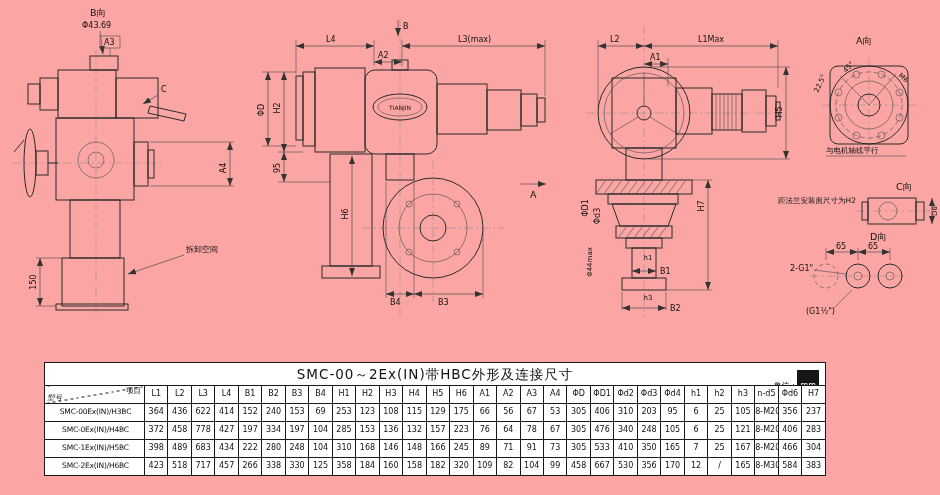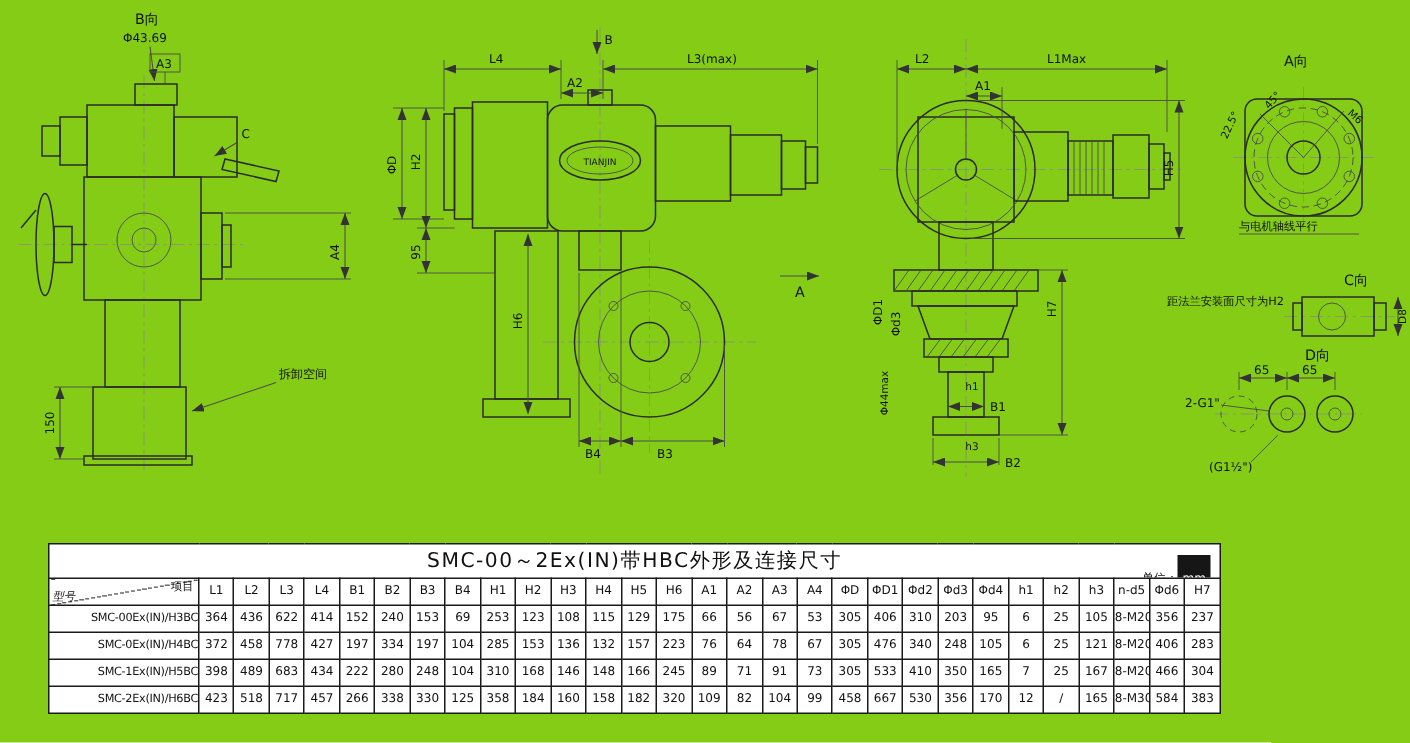--- a/index.html
+++ b/index.html
@@ -1,39 +1,39 @@
 <!DOCTYPE html>
 <html><head>
 <meta charset="utf-8">
 <style>
   *{margin:0;padding:0;box-sizing:border-box;}
   html,body{width:940px;height:495px;overflow:hidden;background:#fff;}
   body{font-family:"DejaVu Sans",sans-serif;color:#111;}
-  .page{position:relative;width:940px;height:495px;background:#84cc16;}
+  .page{position:relative;width:940px;height:495px;background:#fca5a5;}
   svg.drawing{position:absolute;left:0;top:0;}
   svg .ln{stroke:#2b2b2b;stroke-width:1;fill:none;}
   svg .thin{stroke:#4a4a4a;stroke-width:0.6;fill:none;}
   svg .dim{stroke:#4a4a4a;stroke-width:0.7;fill:none;}
   svg .cl{stroke:#8a8a8a;stroke-width:0.5;fill:none;stroke-dasharray:9 3 2 3;}
   svg text{font-family:"DejaVu Sans",sans-serif;font-size:8px;fill:#111;}
   svg text.big{font-size:9.5px;}
   svg text.sm{font-size:7px;}
   svg text.note{font-size:7.5px;}
 
-  .table-wrap{position:absolute;left:32px;top:362px;width:782px;}
+  .table-wrap{position:absolute;left:44px;top:362px;width:782px;}
   table.dim{border-collapse:collapse;table-layout:fixed;width:100%;background:#fff;}
   .dim th,.dim td{border:1px solid #1a1a1a;padding:0;text-align:center;font-size:8px;font-weight:400;height:18px;line-height:1.1;white-space:nowrap;overflow:hidden;}
   .dim .title-cell{height:23px;position:relative;font-size:13.5px;letter-spacing:1px;font-weight:400;}
   .unit-note{position:absolute;right:6px;top:7px;font-size:8px;letter-spacing:0;}
   .unit-val{display:inline-block;background:#161616;color:#fff;padding:12px 3px;font-size:8px;}
   .corner{position:relative;height:22px;
     background:linear-gradient(to bottom right,transparent 49.3%,#1a1a1a 49.3%,#1a1a1a 50.7%,transparent 50.7%);margin-top:36px;}
   .c-top{position:absolute;top:1px;right:3px;font-size:7.5px;}
   .c-bot{position:absolute;bottom:1px;left:2px;font-size:7.5px;font-style:italic;}
-  .dim td.model{text-align:right;padding-left:2px;font-size:7.5px;letter-spacing:-0.2px;}
+  .dim td.model{text-align:center;padding-left:2px;font-size:7.5px;letter-spacing:-0.2px;}
 </style>
 </head>
 <body>
 
 <div class="page">
 
 <svg class="drawing" width="940" height="360" viewBox="0 0 940 360">
   <defs>
     <marker id="mE" markerWidth="9" markerHeight="7" refX="8" refY="3" orient="auto" markerUnits="userSpaceOnUse">
       <path d="M0,0 L8,3 L0,6 Z" fill="#333"></path>

